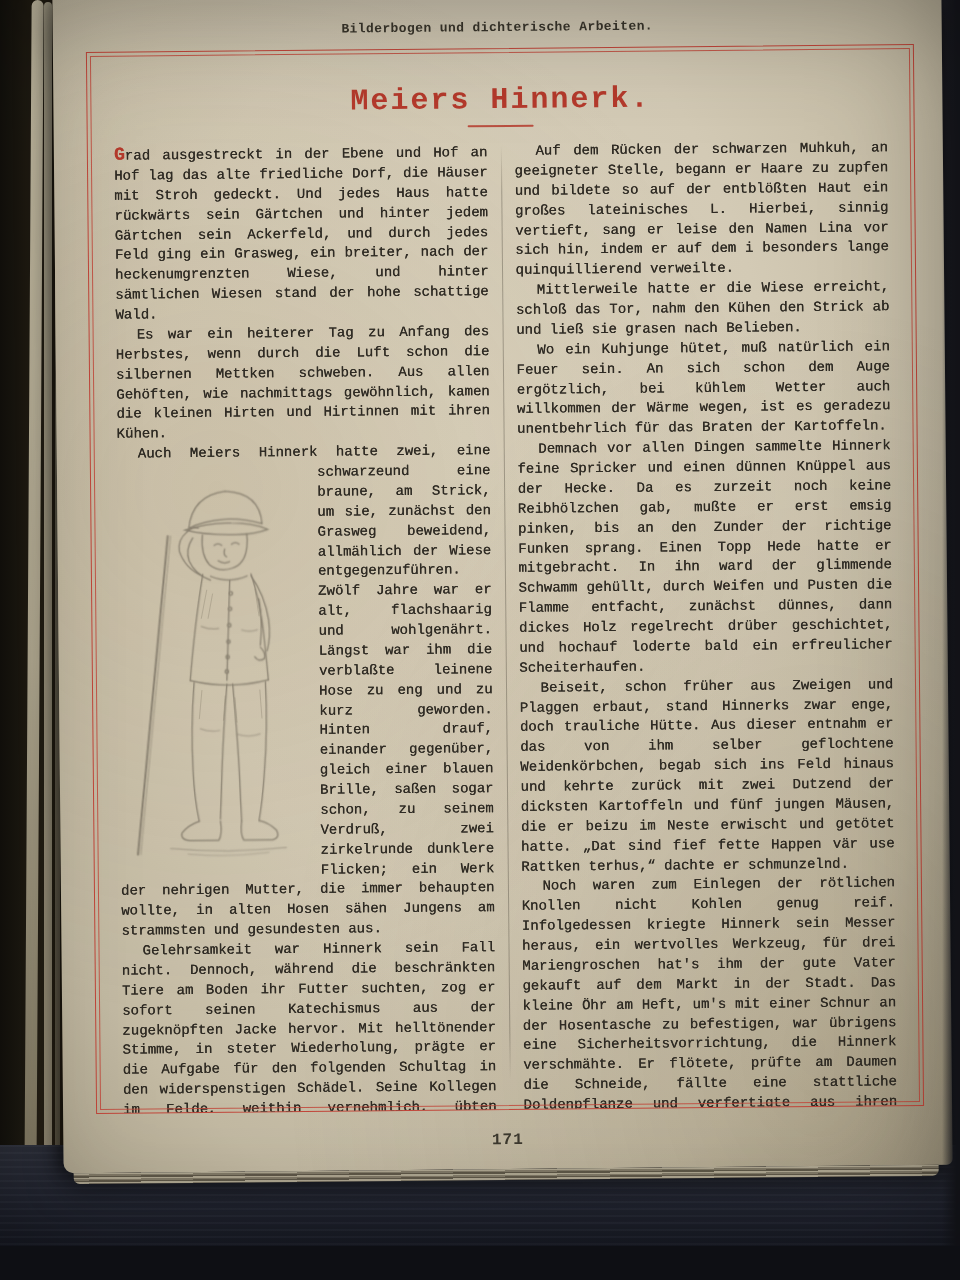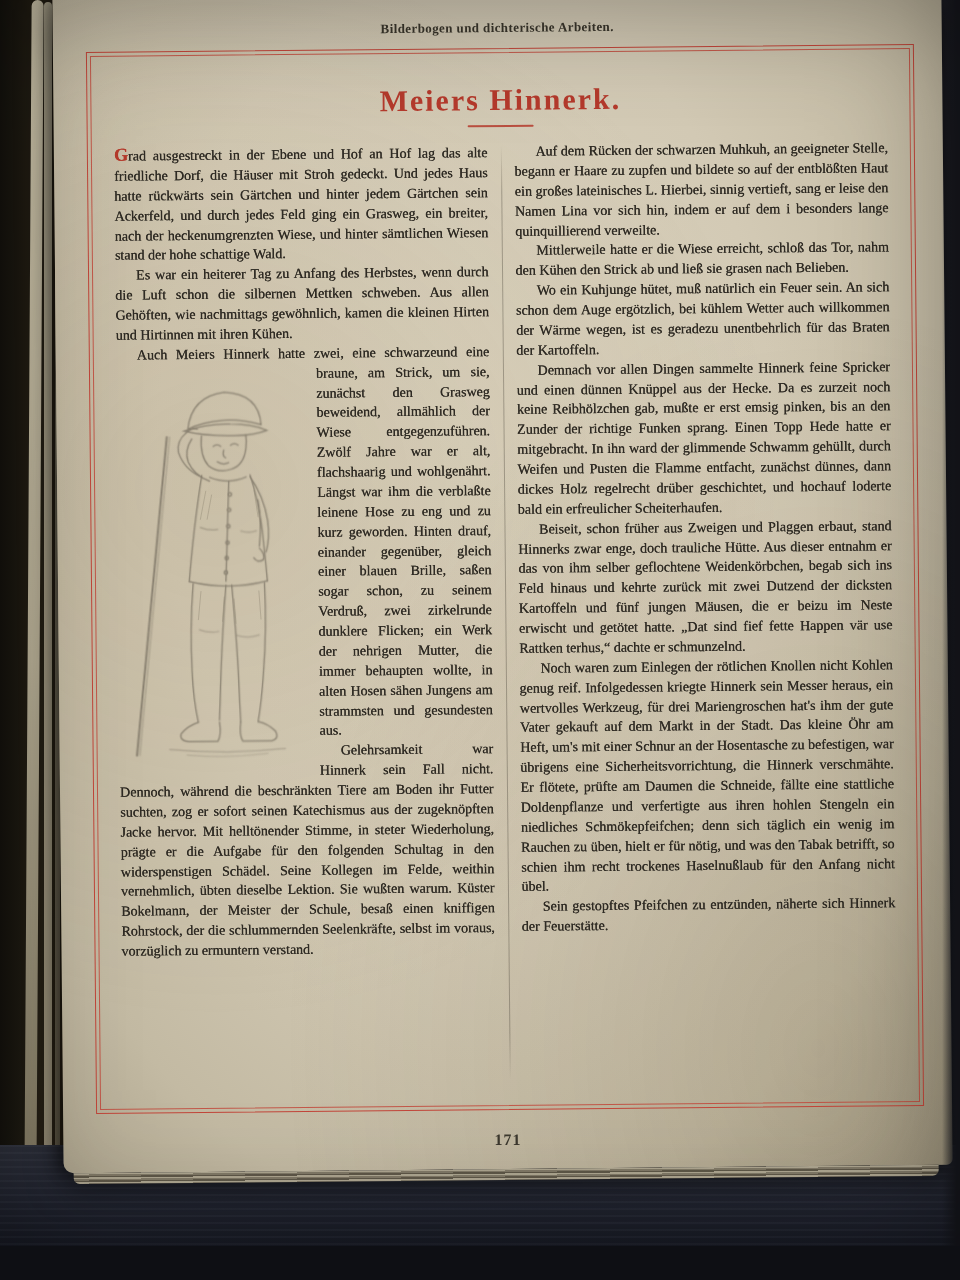--- a/index.html
+++ b/index.html
@@ -1,19 +1,19 @@
 <!DOCTYPE html>
 <html lang="de"><head>
 <meta charset="utf-8">
 <style>
   html,body{margin:0;padding:0;background:#0e0f14;}
   .scene{
     position:relative;width:960px;height:1246px;overflow:hidden;
     background:linear-gradient(180deg,#23232b 0%,#1d1e26 55%,#14161f 100%);
-    font-family:Liberation Serif, serif;
+    font-family:Liberation Mono, monospace;
   }
   
   .table-surface{
     position:absolute;left:0;top:1145px;width:960px;height:135px;z-index:1;
     background:
       repeating-linear-gradient(180deg, rgba(150,158,175,0.06) 0 2px, transparent 2px 7px),
       linear-gradient(180deg,#2e313c 0%,#232632 40%,#11131c 100%);
   }
   .edge-strips{
     position:absolute;left:0;top:0;width:72px;height:1235px;z-index:1;

